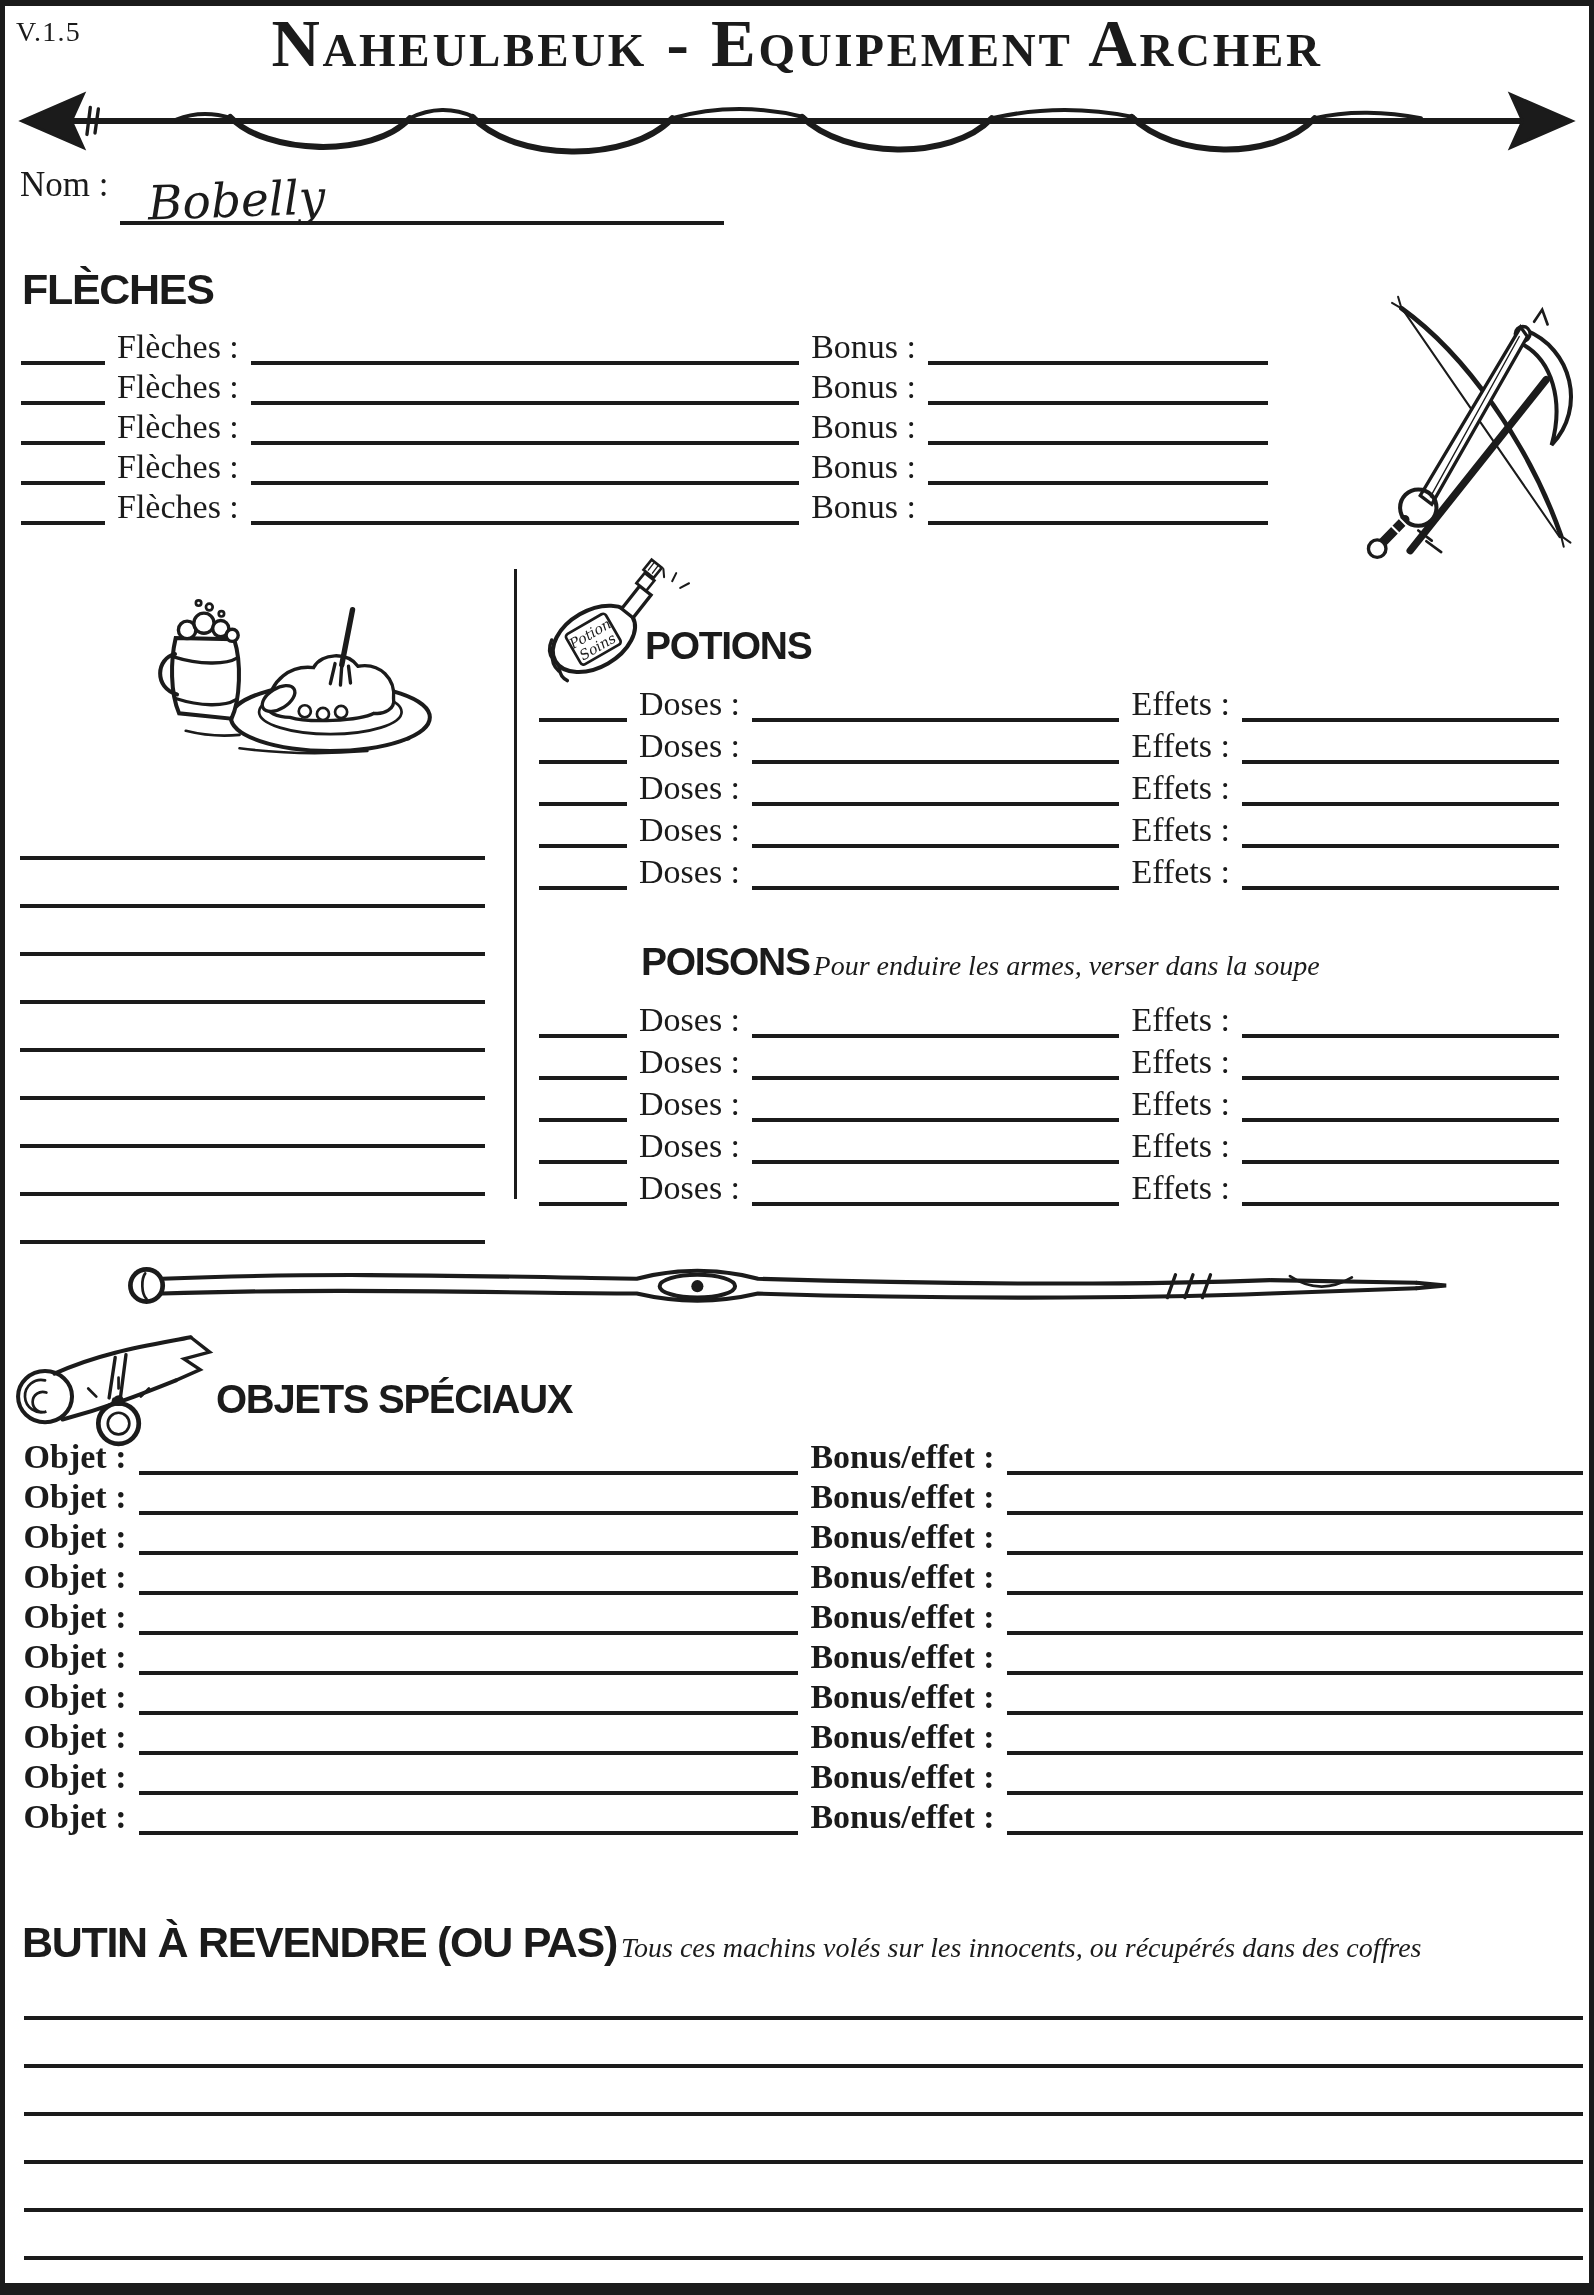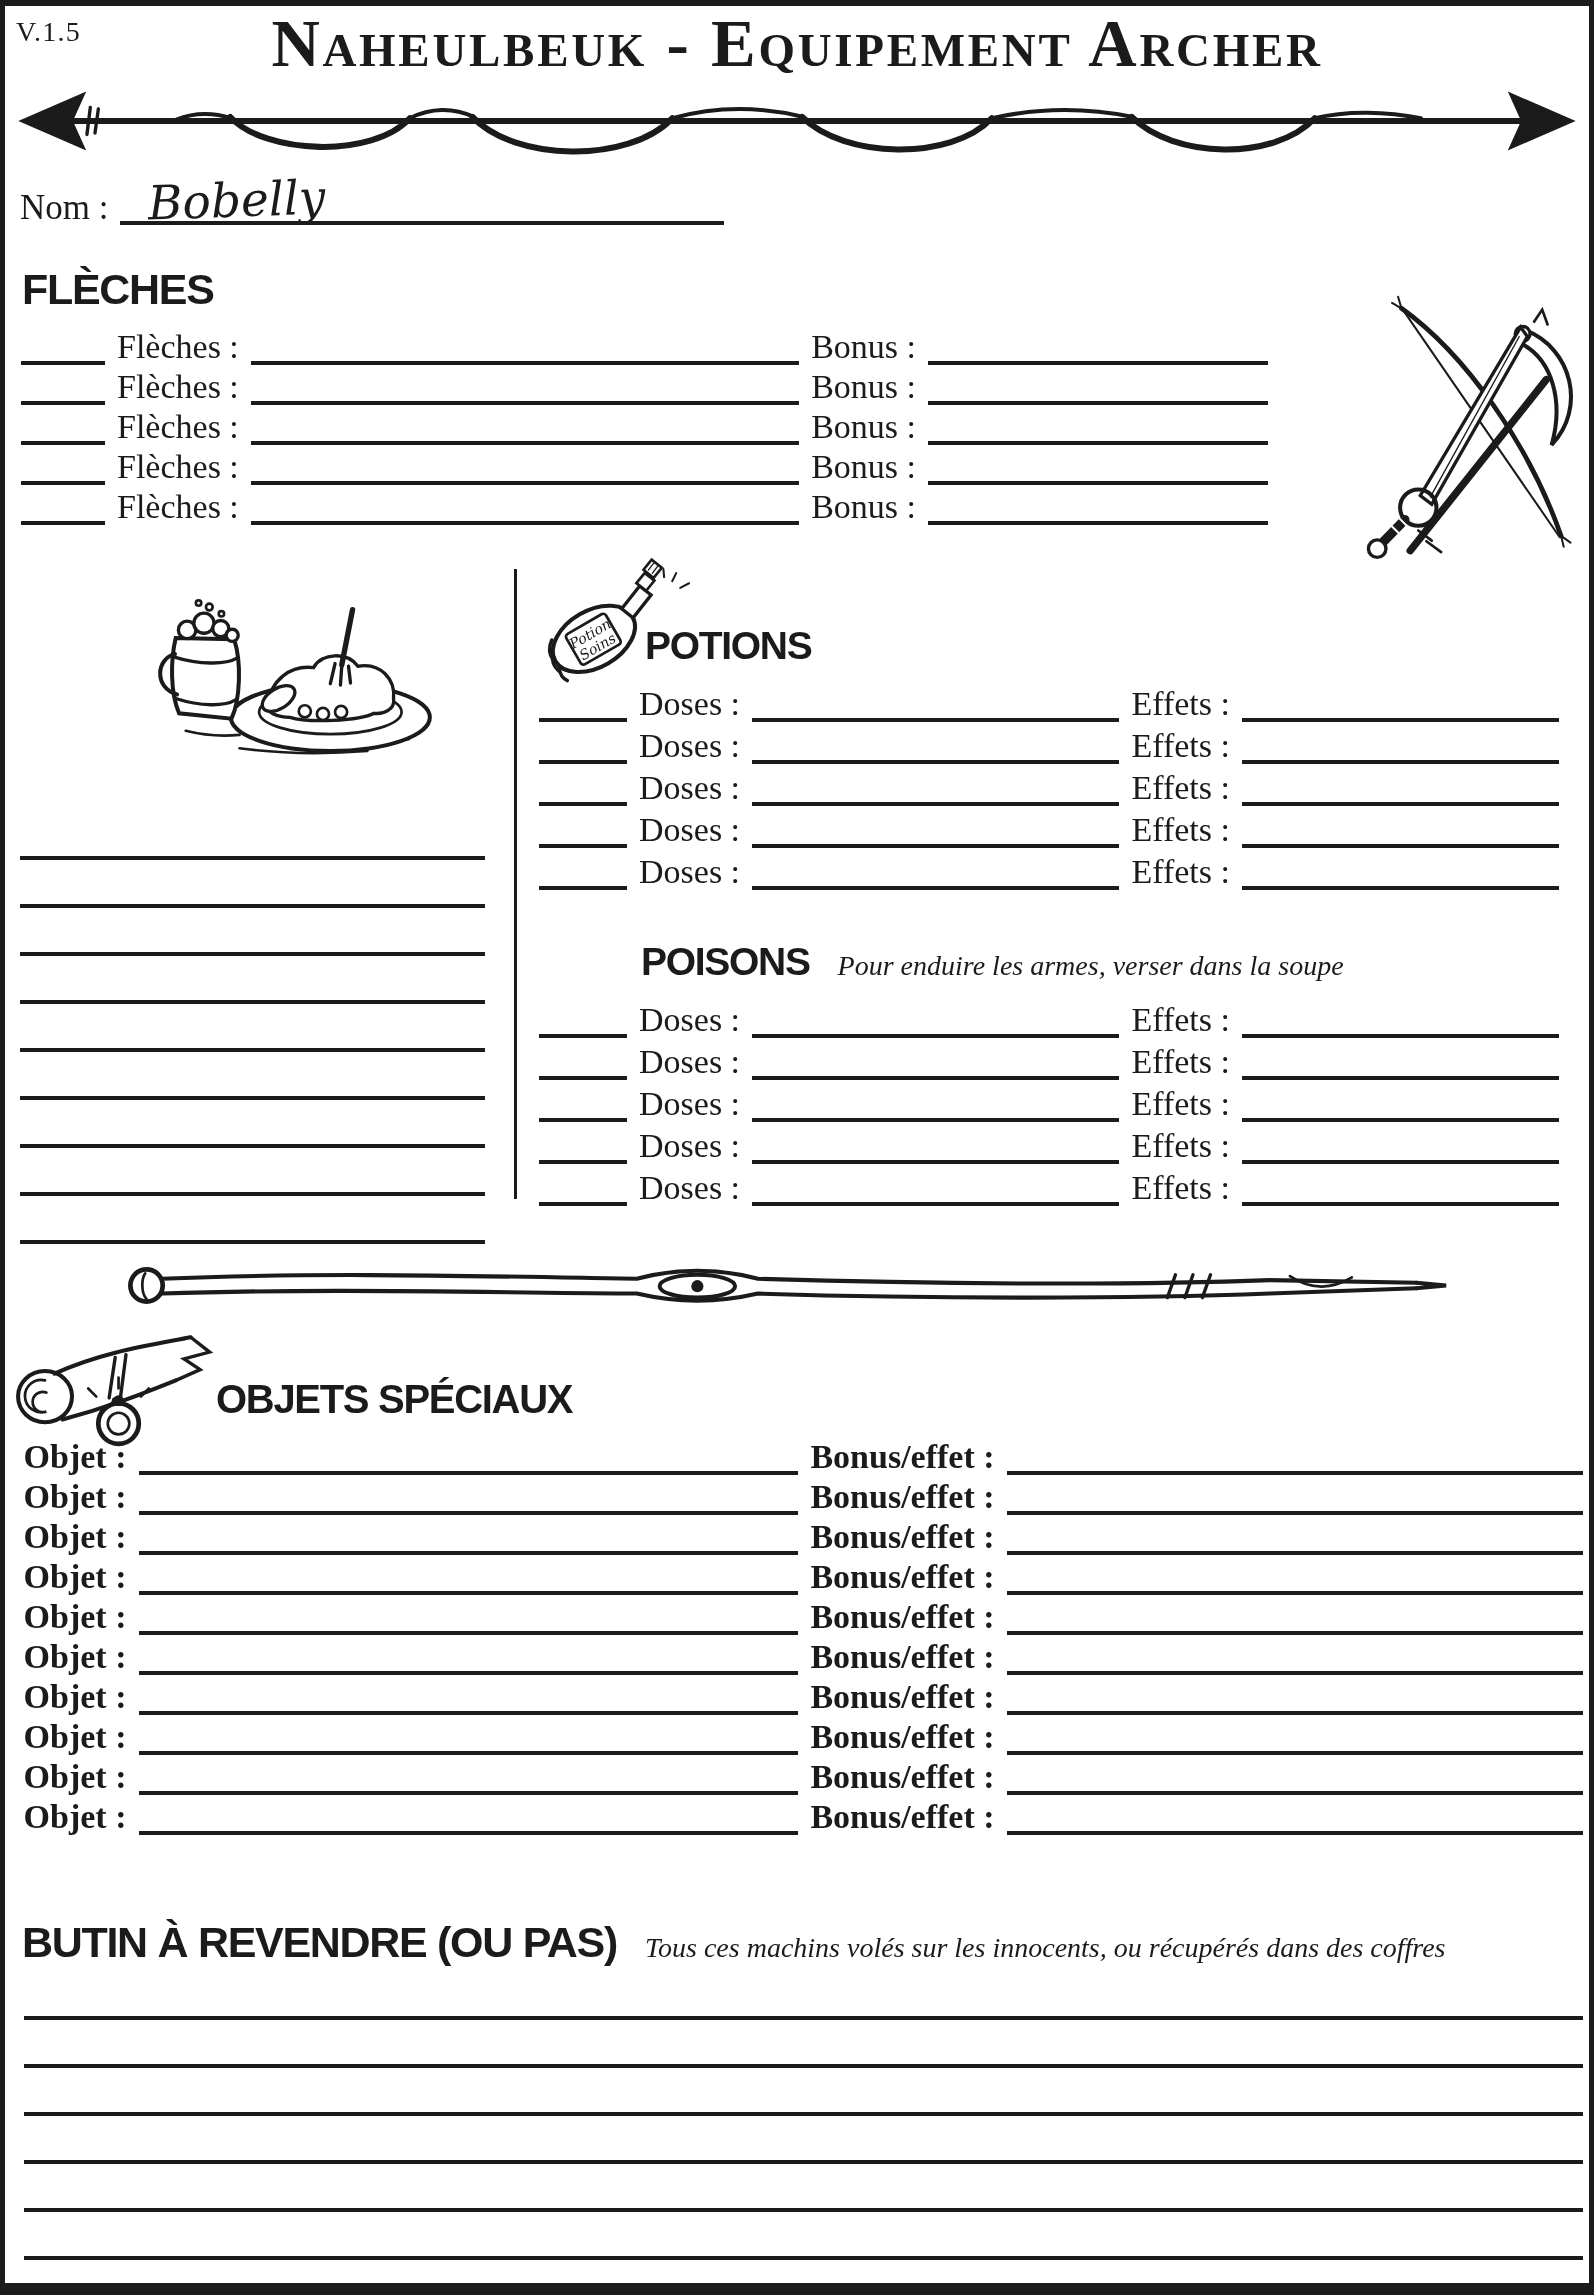--- a/index.html
+++ b/index.html
@@ -4,27 +4,27 @@
 <style>
   html,body{margin:0;padding:0;background:#e8e8e8;}
   .page{position:relative;width:1594px;height:2295px;background:#ffffff;overflow:hidden;
         font-family:"Liberation Serif","DejaVu Serif",serif;color:#1b1b1b;}
   .b{position:absolute;background:#1b1b1b;}
   
   .version{position:absolute;left:16px;top:16px;font-size:28px;letter-spacing:1.3px;}
   .title{position:absolute;left:81px;right:81px;top:5.4px;text-align:center;font-size:67px;
          font-weight:700;font-variant:small-caps;letter-spacing:2.7px;white-space:nowrap;}
   
-  .nom-row{position:absolute;left:20px;top:167px;width:704px;display:flex;align-items:flex-end;}
+  .nom-row{position:absolute;left:20px;top:167px;width:704px;display:flex;}
   .nom-lbl{font-size:35px;line-height:1;padding-right:12px;white-space:nowrap;}
   .nom-line{flex:1;border-bottom:4.7px solid #1b1b1b;height:54px;display:flex;align-items:flex-end;}
   .nom-val{font-size:47px;font-style:italic;font-family:"DejaVu Serif",serif;line-height:.85;
            padding-left:28px;transform:rotate(-2deg);}
   
-  .sec-head{position:absolute;display:flex;align-items:baseline;gap:28px;white-space:nowrap;}
+  .sec-head{position:absolute;display:flex;align-items:baseline;gap:4px;white-space:nowrap;}
   .sec-head h2{margin:0;font-family:"Liberation Sans",sans-serif;font-weight:700;letter-spacing:-1.3px;line-height:1;}
   .sub{font-size:28px;font-style:italic;letter-spacing:0;}
   
   .rows{position:absolute;}
   .row{display:flex;align-items:flex-end;gap:8px;}
   .lbl{font-size:34px;line-height:1;white-space:nowrap;padding:0 4px 1.3px 4px;}
   .stub{border-bottom:4px solid #1b1b1b;}
   .fill{flex:1;border-bottom:4px solid #1b1b1b;}
   .fix{border-bottom:4px solid #1b1b1b;}
   .wline{border-bottom:4.7px solid #1b1b1b;}

